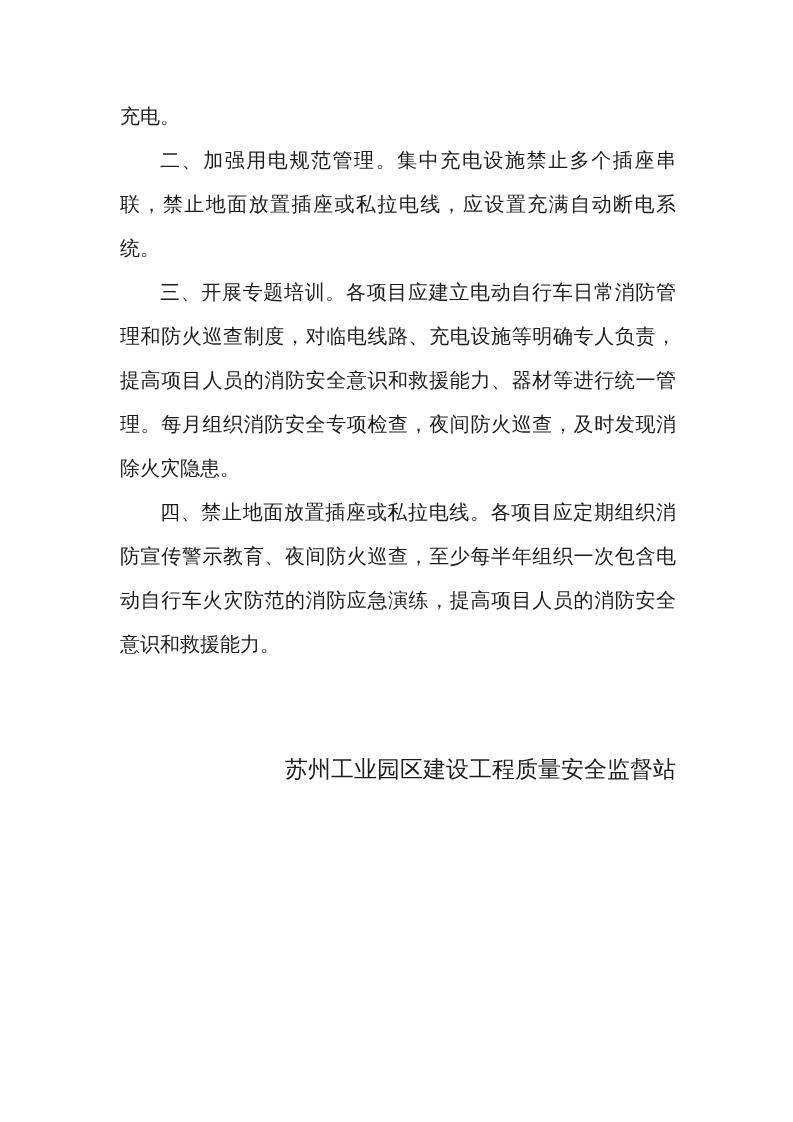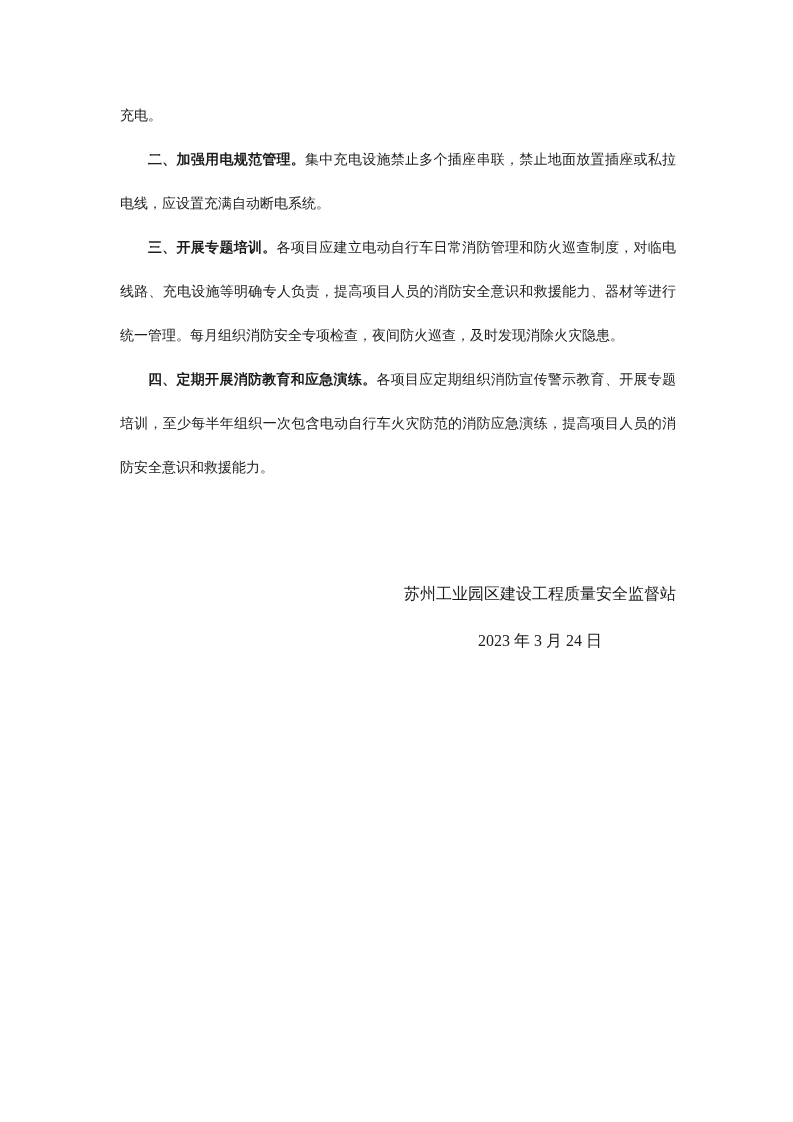--- a/index.html
+++ b/index.html
@@ -17,41 +17,41 @@
     color: #1c1c1c;
   }
   .content {
     position: absolute;
     left: 120px;
     top: 94px;
     width: 556px;
   }
   .para {
     margin: 0;
-    font-size: 14px;
+    font-size: 20px;
     line-height: 44px;
     text-align: justify;
     text-justify: inter-ideograph;
     letter-spacing: 0px;
     color: #1c1c1c;
   }
   .para.indent {
     text-indent: 2em;
   }
   .lead {
-    font-weight: 700;
+    font-weight: 400;
   }
   .signature-block {
     margin-top: 82px;
     margin-left: auto;
     margin-right: 0;
     width: fit-content;
   }
   .sig-line {
-    font-size: 16px;
+    font-size: 23px;
     line-height: 44px;
     text-align: center;
     white-space: nowrap;
     color: #1c1c1c;
   }
   .sig-line.date {
     margin-top: 3px;
   }
 </style>
 </head>
@@ -59,21 +59,20 @@
 
 <div class="page">
   <div class="content">
 
     <p class="para"><span>充电。</span></p>
 
     <p class="para indent"><span class="lead">二、加强用电规范管理。</span><span>集中充电设施禁止多个插座串联，禁止地面放置插座或私拉电线，应设置充满自动断电系统。</span></p>
 
     <p class="para indent"><span class="lead">三、开展专题培训。</span><span>各项目应建立电动自行车日常消防管理和防火巡查制度，对临电线路、充电设施等明确专人负责，提高项目人员的消防安全意识和救援能力、器材等进行统一管理。每月组织消防安全专项检查，夜间防火巡查，及时发现消除火灾隐患。</span></p>
 
-    <p class="para indent"><span class="lead">四、定期开展消防教育和应急演练。</span><span>各项目应定期组织消防宣传警示教育、开展专题培训，至少每半年组织一次包含电动自行车火灾防范的消防应急演练，提高项目人员的消防安全意识和救援能力。</span></p>
+    <p class="para indent"><span class="lead">四、禁止地面放置插座或私拉电线。</span><span>各项目应定期组织消防宣传警示教育、夜间防火巡查，至少每半年组织一次包含电动自行车火灾防范的消防应急演练，提高项目人员的消防安全意识和救援能力。</span></p>
 
     <div class="signature-block">
       <div class="sig-line">苏州工业园区建设工程质量安全监督站</div>
-      <div class="sig-line date">2023 年 3 月 24 日</div>
     </div>
 
   </div>
 </div>
 
 </body></html>

